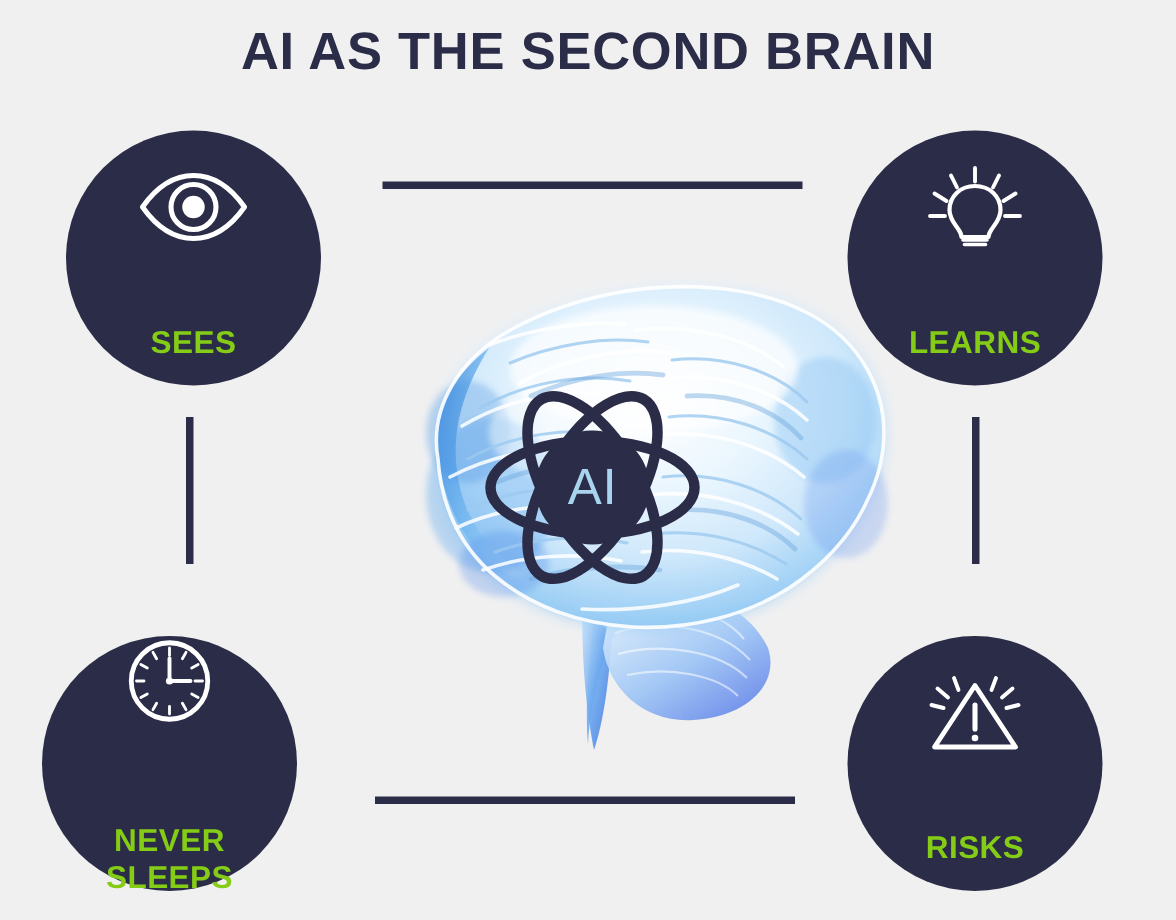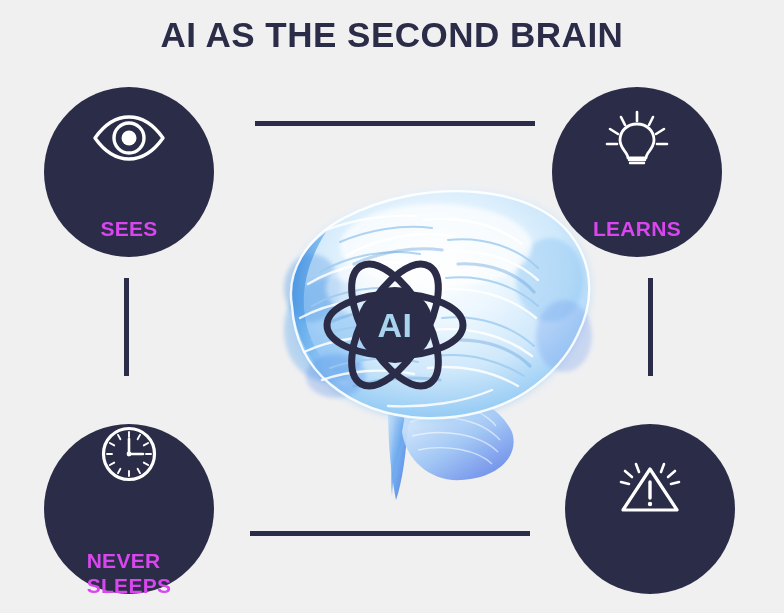--- a/index.html
+++ b/index.html
@@ -61,37 +61,37 @@
     border-radius: 50%;
     background: #2b2c47;
     display: flex;
     flex-direction: column;
     align-items: center;
     justify-content: center;
     box-sizing: border-box;
     padding-top: 6px;
   }
   .node-tl { left: 44px;  top: 87px; }
-  .node-tr { left: 552px; top: 87px; }
-  .node-bl { left: 44px;  top: 424px; gap: 16px; }
+  .node-tr { left: 565px; top: 87px; }
+  .node-bl { left: 28px;  top: 424px; gap: 16px; }
   .node-br { left: 565px; top: 424px; }
 
   .node-icon {
     height: 56px;
     display: flex;
     align-items: center;
     justify-content: center;
     margin-bottom: 6px;
   }
   .node-label {
-    color: #d946ef;
+    color: #84cc16;
     font-size: 21px;
     font-weight: bold;
     line-height: 25px;
-    text-align: left;
+    text-align: center;
     letter-spacing: 0.3px;
     text-transform: uppercase;
     margin-top: 44px;
   }
 
   
   .atom {
     position: absolute;
     left: 322px;
     top: 252px;
@@ -103,21 +103,21 @@
     position: absolute;
     left: 0;
     top: 0;
     width: 146px;
     height: 146px;
     display: flex;
     align-items: center;
     justify-content: center;
     color: #a8d4ee;
     font-size: 34px;
-    font-weight: bold;
+    font-weight: normal;
     letter-spacing: 0.5px;
     pointer-events: none;
   }
 </style>
 </head>
 <body>
 
 <div id="infographic">
 
   <div class="title">AI AS THE SECOND BRAIN</div>
@@ -335,16 +335,17 @@
           <line x1="62" y1="11" x2="55" y2="17"></line>
           <line x1="8" y1="22" x2="16" y2="24"></line>
           <line x1="66" y1="22" x2="58" y2="24"></line>
         </g>
         <path d="M37,9 L64,50 L10,50 Z" fill="none" stroke="#ffffff" stroke-width="3.2" stroke-linejoin="round"></path>
         <line x1="37" y1="22" x2="37" y2="38" stroke="#ffffff" stroke-width="3.4" stroke-linecap="round"></line>
         <circle cx="37" cy="44" r="2.2" fill="#ffffff"></circle>
       </svg>
     </div>
     <div class="node-label">
+      <div>RISKS</div>
     </div>
   </div>
 
 </div>
 
 </body></html>

